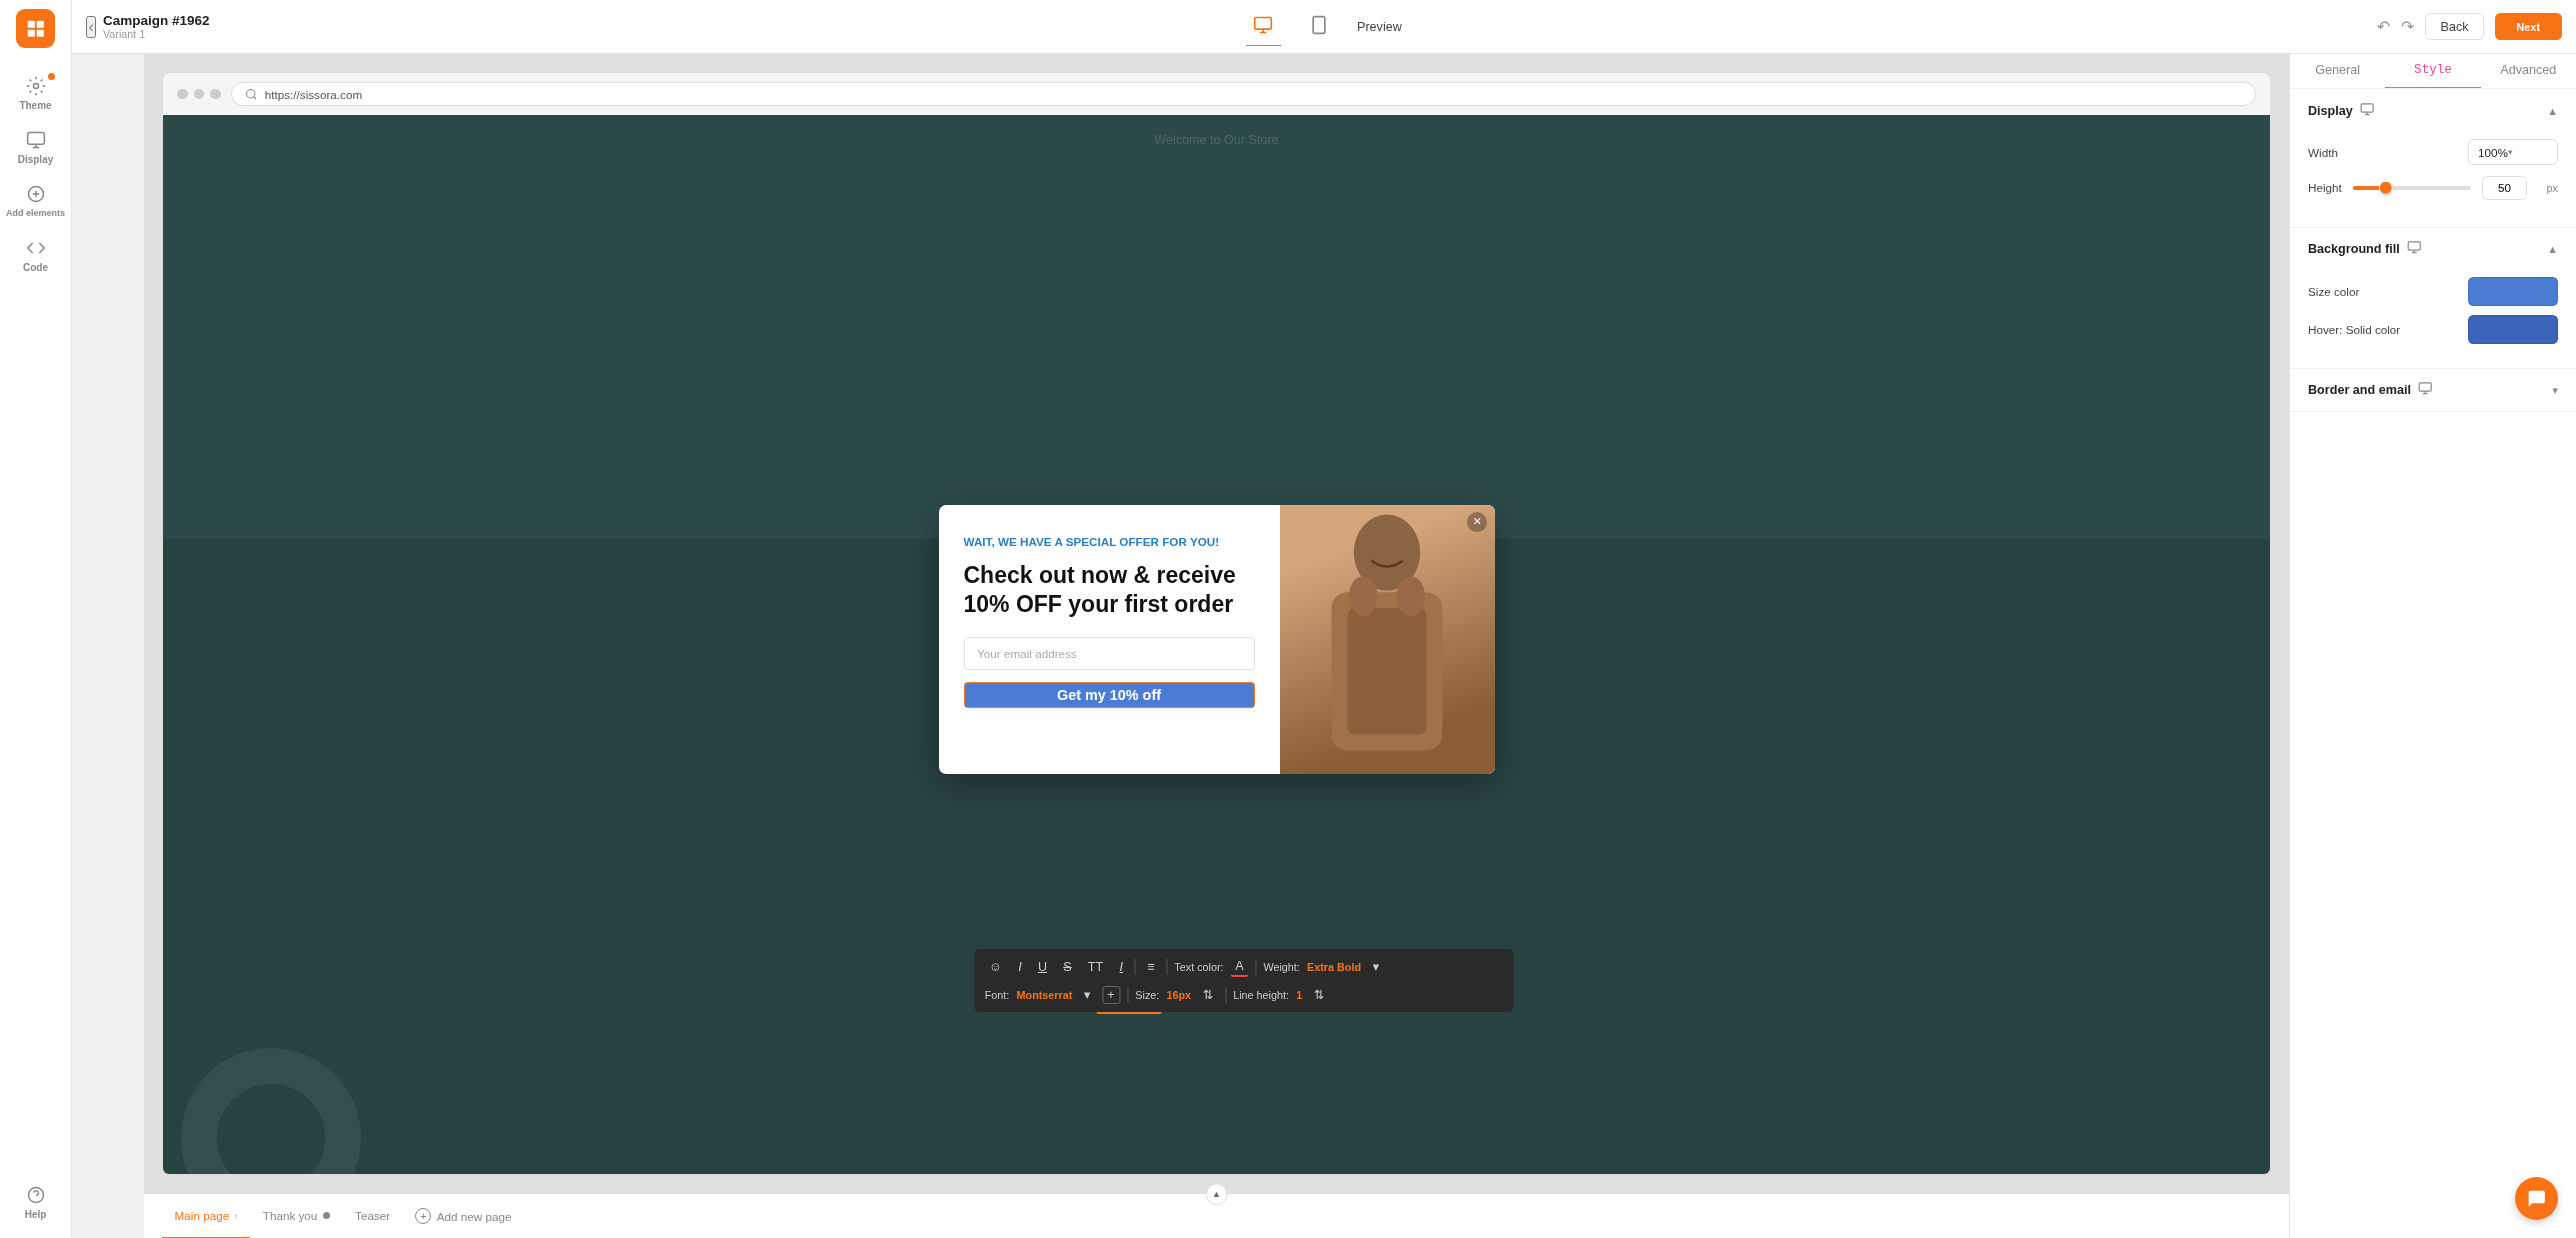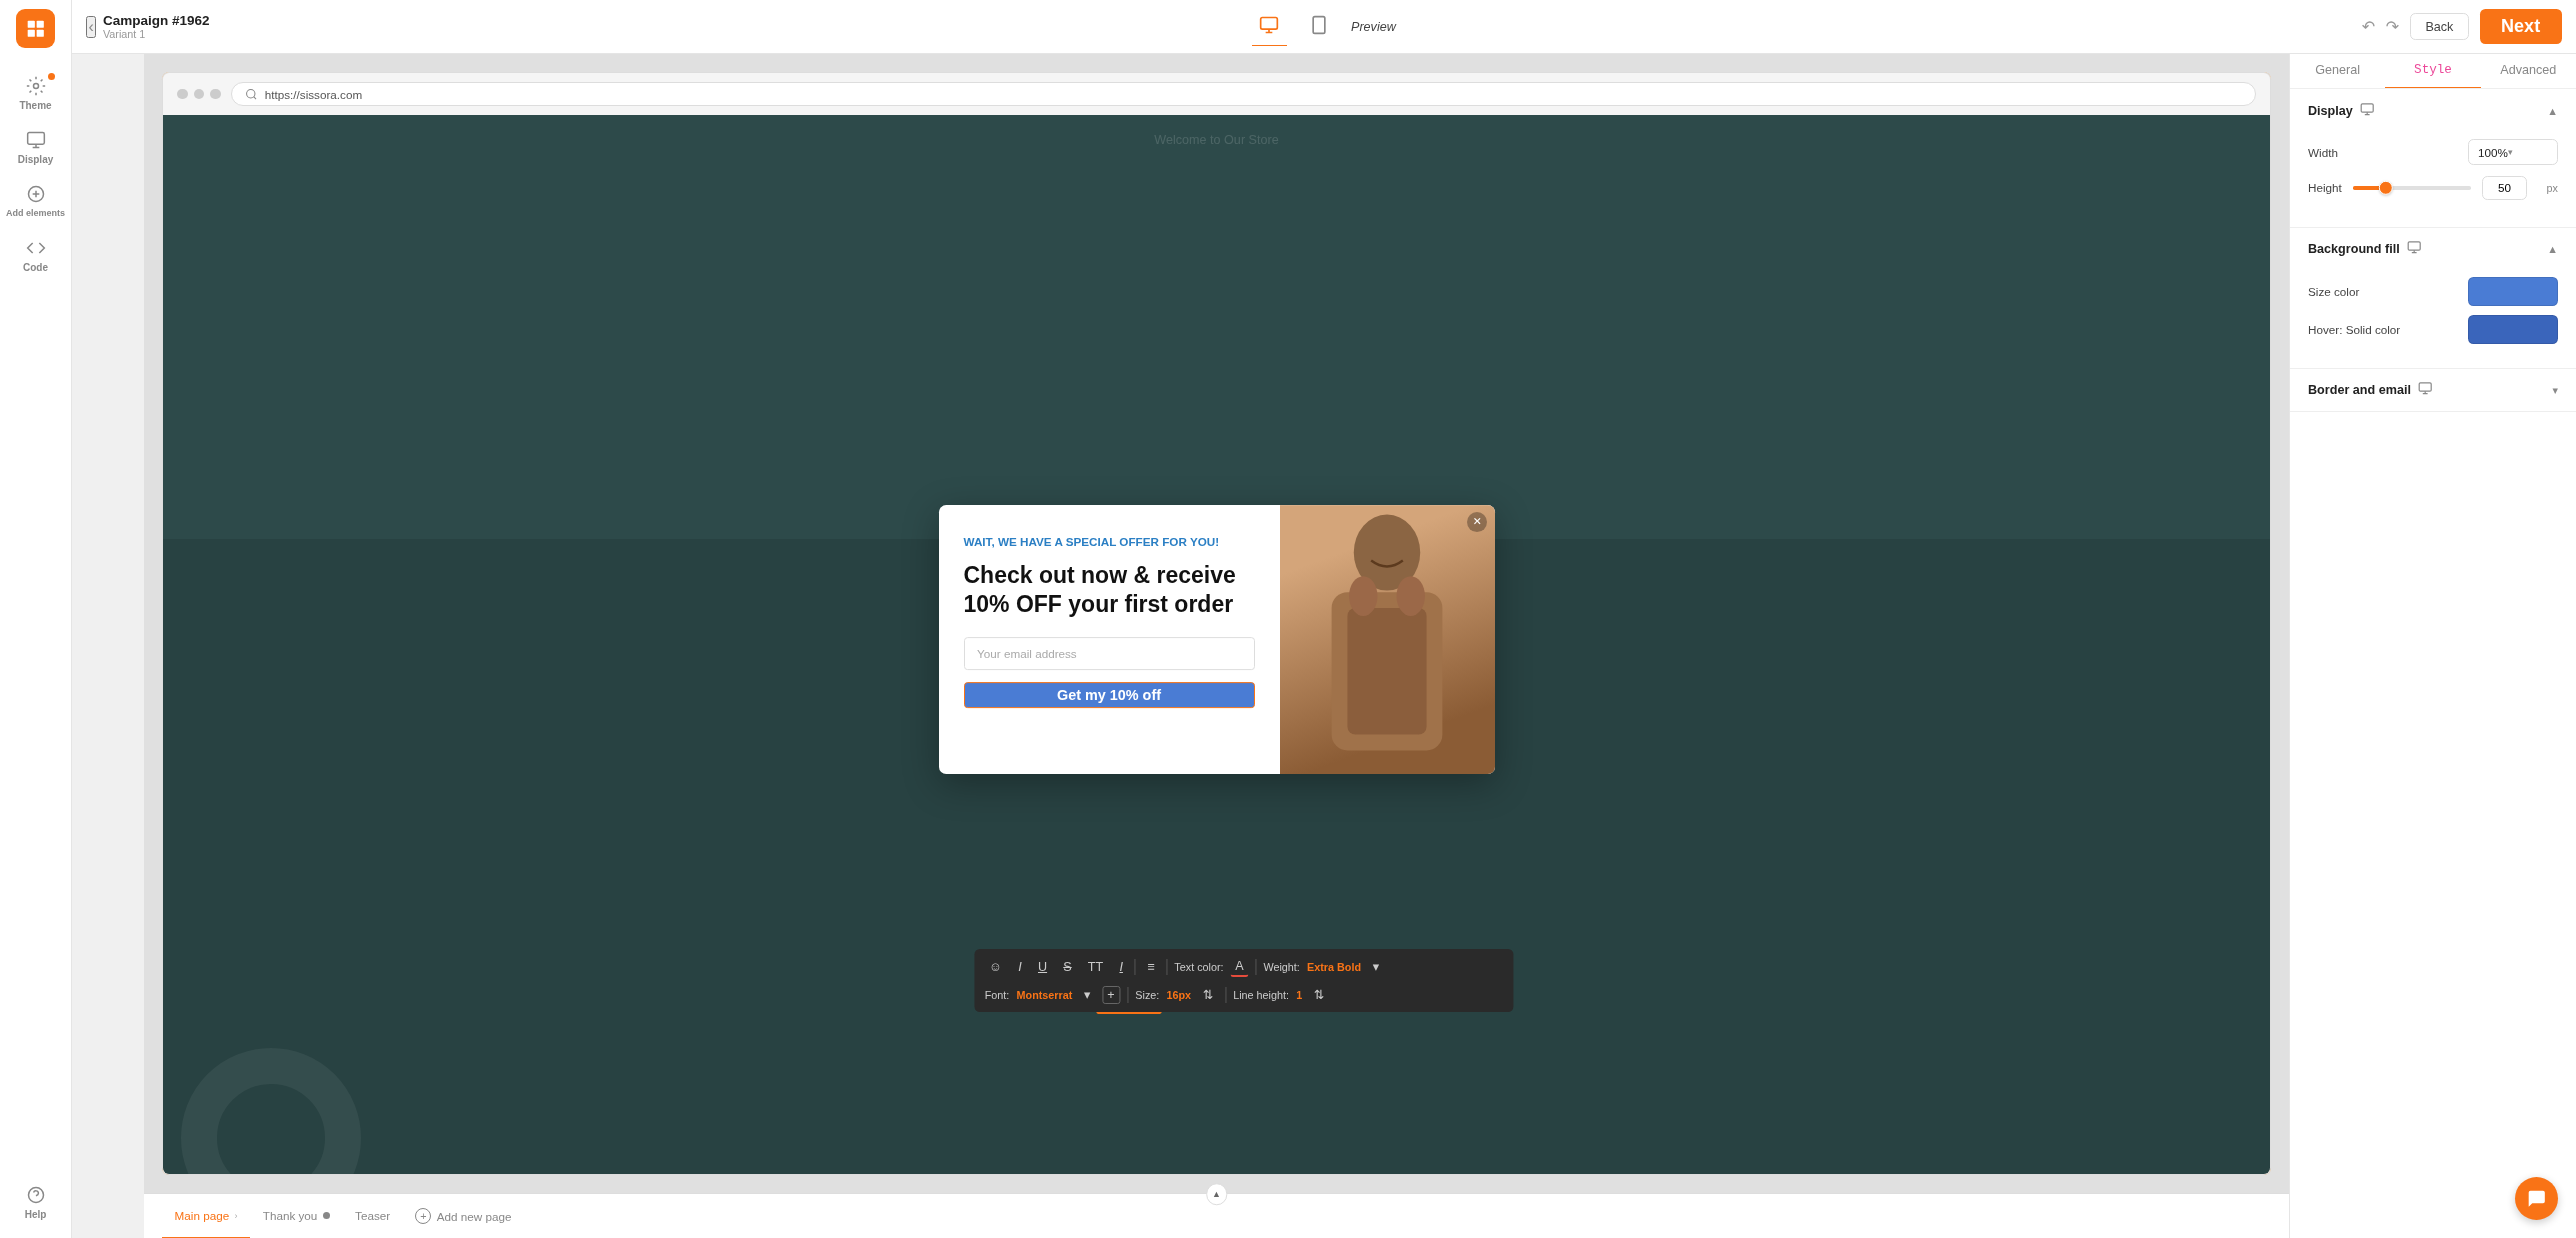--- a/index.html
+++ b/index.html
@@ -45,30 +45,30 @@
       position: absolute; top: 0; left: 72px; right: 0; height: 54px;
       background: #fff;
       border-bottom: 0.9px solid #e5e5e5;
       display: flex; align-items: center; z-index: 9;
     }
     .top-bar-left { display: flex; align-items: center; gap: 7.2px; padding-left: 14.4px; flex: 1; }
     .back-btn { cursor: pointer; color: #888; font-size: 16px; }
     .campaign-info { display: flex; flex-direction: column; }
     .campaign-title { font-weight: 600; font-size: 13.5px; color: #222; }
     .campaign-subtitle { font-size: 10.8px; color: #999; }
-    .top-bar-center { display: flex; align-items: center; gap: 15px; font-style: italic; }
+    .top-bar-center { display: flex; align-items: center; gap: 21px; }
     .device-btn { cursor: pointer; padding: 7.2px; border-radius: 5.4px; color: #888; border: none; background: none; }
     .device-btn.active { color: #f97316; border-bottom: 1.8px solid #f97316; border-radius: 0; }
     .preview-label { font-size: 12.6px; color: #444; }
     .top-bar-right { flex: 1; display: flex; align-items: center; justify-content: flex-end; gap: 10.8px; padding-right: 14.4px; }
     .undo-btn, .redo-btn { cursor: pointer; color: #999; background: none; border: none; font-size: 16px; }
     .back-text-btn { background: none; border: 0.9px solid #ddd; border-radius: 5.4px; padding: 5.4px 14.4px; cursor: pointer; color: #444; font-size: 12.6px; }
     .next-btn {
       background: #f97316; color: white; border: none; border-radius: 5.4px;
-      padding: 7.2px 21.5px; cursor: pointer; font-size: 18px; font-weight: 600;
+      padding: 7.2px 21.5px; cursor: pointer; font-size: 11px; font-weight: 600;
     }
 
     
     .main-content {
       flex: 1;
       margin-left: 72px;
       margin-top: 54px;
       display: flex;
       flex-direction: column;
       background: #e8e8e8;

